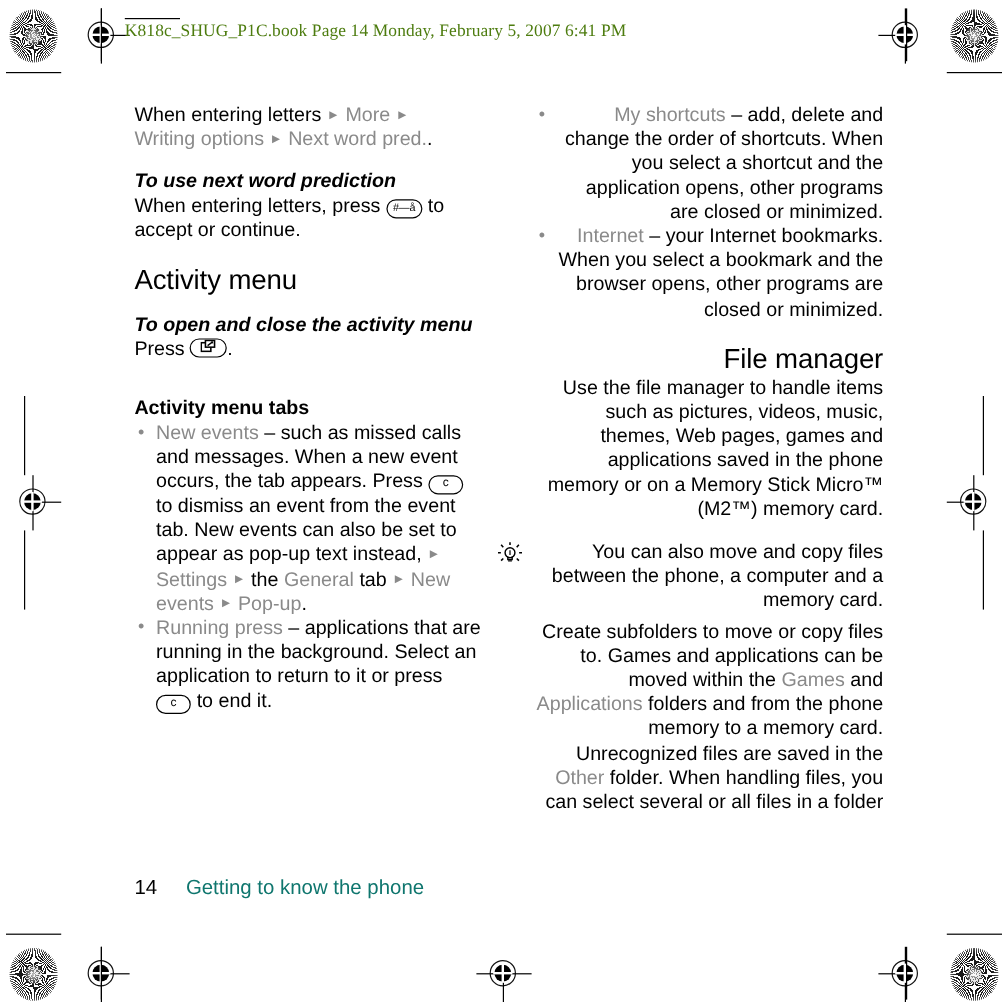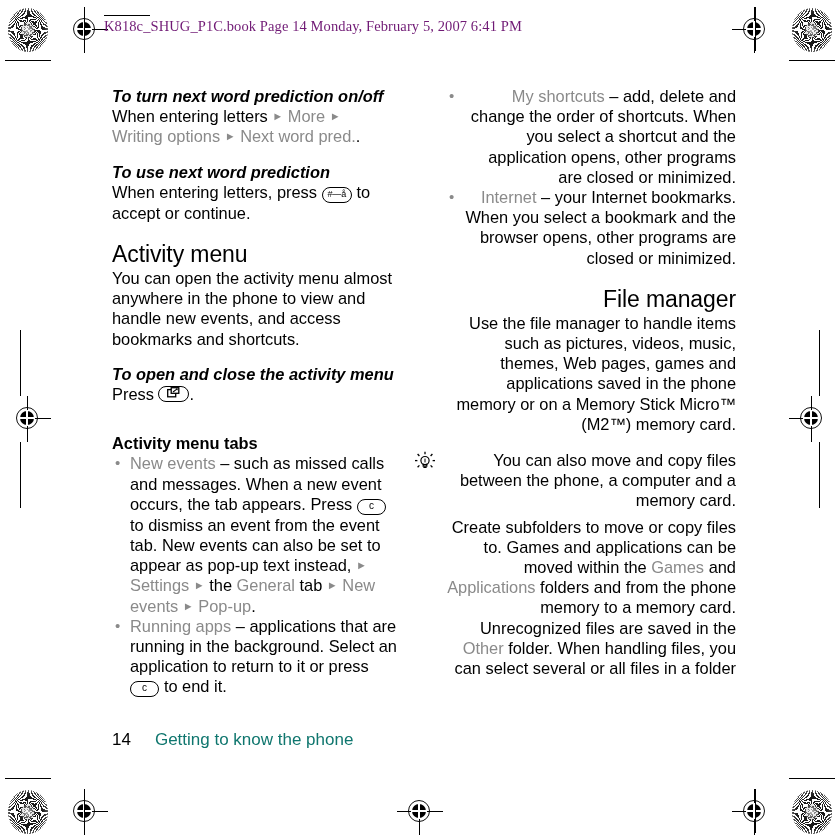--- a/index.html
+++ b/index.html
@@ -90,21 +90,21 @@
     background: #000;
   }
 
   
   .doc-header {
     position: absolute;
     left: 104px;
     top: 18px;
     font-family: "Liberation Serif", serif;
     font-size: 14.5px;
-    color: #701a75;
+    color: #4d7c0f;
     white-space: nowrap;
     letter-spacing: 0.1px;
   }
   .header-rule {
     position: absolute;
     left: 104px;
     top: 15px;
     width: 46px;
     height: 1px;
     background: #000;
@@ -288,41 +288,39 @@
 <div class="trimline" style="left:819px; top:330px; width:1px; height:66px;"></div>
 <div class="trimline" style="left:819px; top:442px; width:1px; height:66px;"></div>
 
 <div class="header-rule"></div>
 <div class="doc-header">K818c_SHUG_P1C.book  Page 14  Monday, February 5, 2007  6:41 PM</div>
 
 <div class="page-body">
 
   <div class="col col-left">
 
-    <h3 class="proc first">To turn next word prediction on/off</h3>
     <p class="body"><span>When entering letters</span> <span class="arrow">►</span> <span class="ui">More</span> <span class="arrow">►</span><br><span class="ui">Writing options</span> <span class="arrow">►</span> <span class="ui">Next word pred.</span><span>.</span></p>
 
     <h3 class="proc">To use next word prediction</h3>
     <p class="body"><span>When entering letters, press</span> <span class="key key-hash">#—å</span> <span>to accept or continue.</span></p>
 
     <h2 class="section">Activity menu</h2>
-    <p class="body">You can open the activity menu almost anywhere in the phone to view and handle new events, and access bookmarks and shortcuts.</p>
 
     <h3 class="proc">To open and close the activity menu</h3>
     <p class="body"><span>Press</span> <span class="key key-glyph"><svg width="13" height="11" viewBox="0 0 13 11" aria-hidden="true">
             <rect x="0.7" y="2.6" width="8" height="7.2" fill="none" stroke="#000" stroke-width="1.3"></rect>
             <rect x="4.2" y="0.7" width="7.6" height="5.6" fill="#fff" stroke="#000" stroke-width="1.3"></rect>
             <path d="M6.0 5.0 L10.2 1.9" stroke="#000" stroke-width="1.1"></path>
             <path d="M10.6 1.6 L10.6 3.6 L8.7 1.6 Z" fill="#000"></path>
           </svg></span><span>.</span></p>
 
     <h4 class="subhead">Activity menu tabs</h4>
     <ul class="bullets">
       <li><span class="ui">New events</span> <span>– such as missed calls and messages. When a new event occurs, the tab appears. Press</span> <span class="key key-c">c</span> <span>to dismiss an event from the event tab. New events can also be set to appear as pop-up text instead,</span> <span class="arrow">►</span> <span class="ui">Settings</span> <span class="arrow">►</span> <span>the</span> <span class="ui">General</span> <span>tab</span> <span class="arrow">►</span> <span class="ui">New events</span> <span class="arrow">►</span> <span class="ui">Pop-up</span><span>.</span></li>
-      <li><span class="ui">Running apps</span> <span>– applications that are running in the background. Select an application to return to it or press</span> <span class="key key-c">c</span> <span>to end it.</span></li>
+      <li><span class="ui">Running press</span> <span>– applications that are running in the background. Select an application to return to it or press</span> <span class="key key-c">c</span> <span>to end it.</span></li>
     </ul>
   </div>
 
   <div class="col col-right">
 
     <ul class="bullets">
       <li><span class="ui">My shortcuts</span> <span>– add, delete and change the order of shortcuts. When you select a shortcut and the application opens, other programs are closed or minimized.</span></li>
       <li><span class="ui">Internet</span> <span>– your Internet bookmarks. When you select a bookmark and the browser opens, other programs are closed or minimized.</span></li>
     </ul>
 

